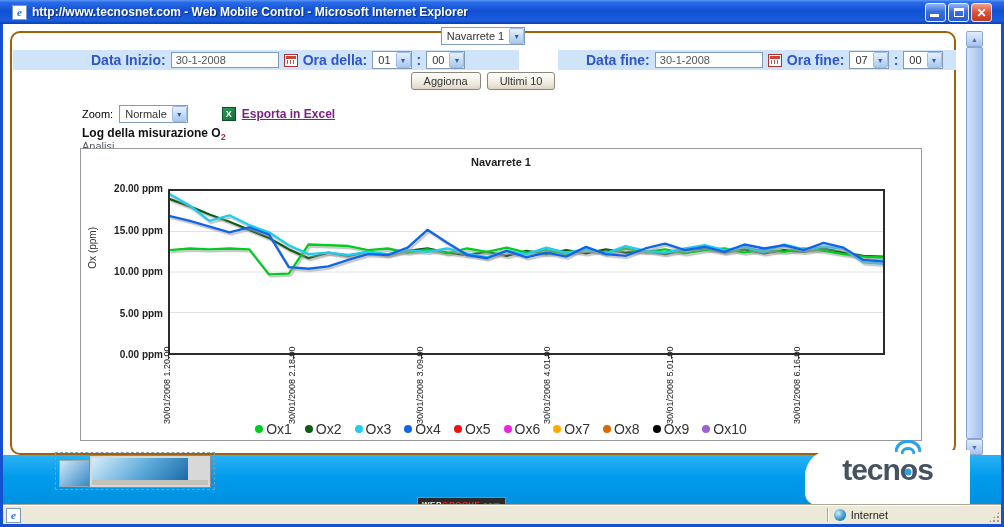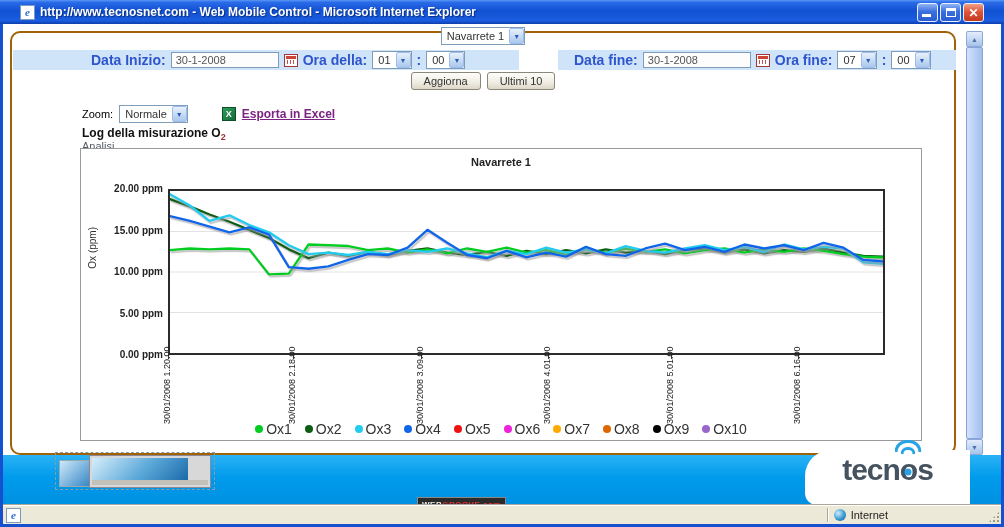--- a/index.html
+++ b/index.html
@@ -5,21 +5,21 @@
   * { margin:0; padding:0; box-sizing:border-box; }
   html,body { width:1004px; height:527px; overflow:hidden; }
   body { font-family:"Liberation Sans", sans-serif; font-size:11px; position:relative; }
 
   #window { position:absolute; left:0; top:0; width:1004px; height:527px;
             background:#1550cf; }
 
   
   .titlebar { position:absolute; left:0; top:0; width:1004px; height:24px;
     background:linear-gradient(180deg,#5a96f5 0%,#2a6be8 10%,#1150d2 45%,#1b5de0 85%,#0c3fae 100%);
-    display:flex; align-items:center; padding:0 20px; }
+    display:flex; align-items:center; padding:0 12px; }
   .title-text { color:#fff; font-weight:bold; font-size:12px; margin-left:5px;
     text-shadow:1px 1px 1px #0a2d7a; flex:1; white-space:nowrap; overflow:hidden; }
   .win-btn { width:21px; height:19px; border-radius:3px; border:1px solid #e8f0ff;
     margin-left:2px; position:relative;
     background:linear-gradient(180deg,#8fb4f2,#3a6fe0 45%,#2a5ed0); }
   .win-btn.close { background:linear-gradient(180deg,#f2a086,#e0553a 45%,#c23a1e); }
   .win-btn .bar { position:absolute; left:4px; bottom:4px; width:9px; height:3px; background:#fff; }
   .win-btn .box { position:absolute; left:5px; top:4px; width:10px; height:9px;
     border:1px solid #fff; border-top:3px solid #fff; }
   .win-btn .x { position:absolute; left:0; top:1px; width:100%; text-align:center;
@@ -42,21 +42,21 @@
     border:1px solid #7f9db9; font-size:11px; color:#333; }
   .xp-select .val { padding:0 5px; white-space:nowrap; }
   .xp-select .arrow { width:15px; height:16px; margin:0;
     background:linear-gradient(180deg,#e8f1fc,#c2d8f2 60%,#aac8ec);
     border:1px solid #9ebcf0; border-radius:2px; display:flex; align-items:center;
     justify-content:center; color:#2b5cbc; font-size:7px; }
 
   .date-row-left { position:absolute; left:1px; top:17px; width:506px; height:20px;
     background:#cfe4f8; display:flex; align-items:center; padding-left:78px; gap:5px; }
   .date-row-right { position:absolute; left:546px; top:17px; width:398px; height:20px;
-    background:#cfe4f8; display:flex; align-items:center; padding-left:16px; gap:5px; }
+    background:#cfe4f8; display:flex; align-items:center; padding-left:28px; gap:5px; }
   .blue-label { color:#2f55cd; font-weight:bold; font-size:14px; white-space:nowrap; }
   .xp-input { border:1px solid #7f9db9; height:16px; font-size:11px; color:#555;
     padding:0 4px; width:108px; background:#fdfdfd; font-family:"Liberation Sans",sans-serif; }
   .cal-icon { width:14px; height:13px; background:#fff; border:1px solid #aa3333; position:relative; flex:none; }
   .cal-icon::before { content:""; position:absolute; left:1px; top:1px; right:1px; height:3px; background:#cc4433; }
   .cal-icon::after { content:""; position:absolute; left:2px; bottom:2px; width:8px; height:4px;
     background:repeating-linear-gradient(90deg,#b55 0 1px,transparent 1px 3px); }
 
   .buttons-row { position:absolute; left:0; top:39px; width:100%; display:flex;
     justify-content:center; gap:6px; }

